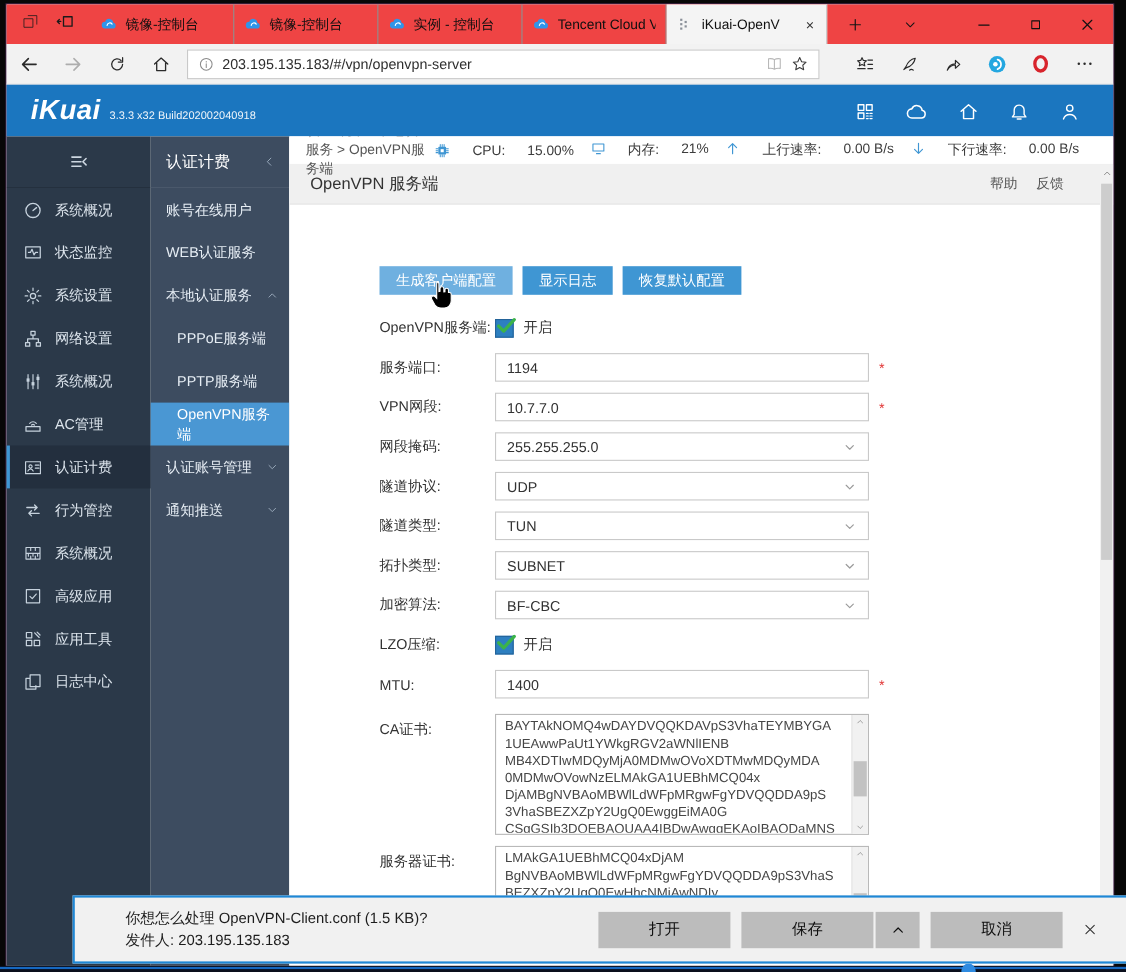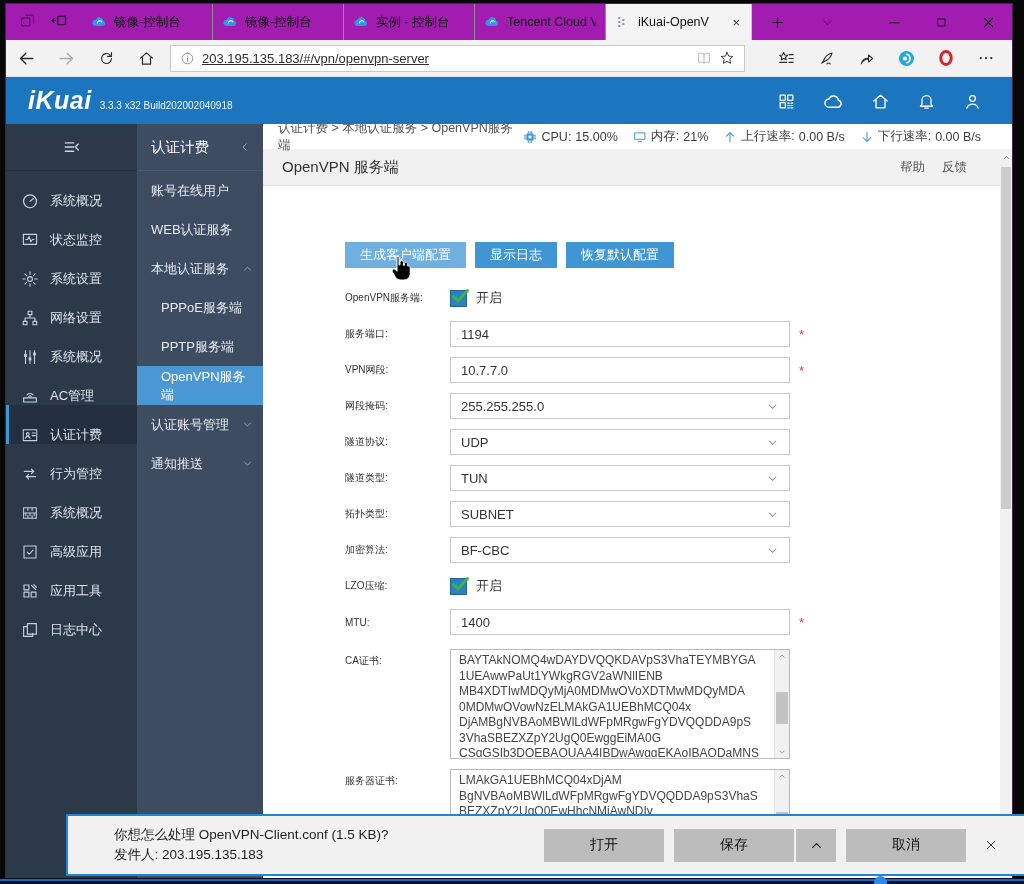--- a/index.html
+++ b/index.html
@@ -1,80 +1,80 @@
 <!DOCTYPE html>
 <html><head>
 <meta charset="utf-8">
 <style>
   * { box-sizing: border-box; margin: 0; padding: 0; }
   body { background:#000; font-family:"Liberation Sans","DejaVu Sans",sans-serif; -webkit-font-smoothing:antialiased; }
   #screen { position:relative; width:1024px; height:884px; background:#070707; overflow:hidden; }
   #window { position:absolute; left:6px; top:4px; width:1006px; height:874px; background:#fff; box-shadow:0 0 0 1px rgba(120,60,130,.55); }
 
   
-  .tabbar { position:absolute; left:0; top:0; right:0; height:36px; background:#a21caf; display:flex; align-items:stretch;justify-content:space-between; }
+  .tabbar { position:absolute; left:0; top:0; right:0; height:36px; background:#ef4444; display:flex; align-items:stretch;justify-content:space-between; }
   .tabicons { display:flex; align-items:center; gap:14px; padding:0 14px; color:#1a1a1a; }
   .tabs { display:flex; align-items:stretch; }
   .tab { width:131px; display:flex; align-items:center; gap:7px; padding:0 9px; font-size:12.5px; color:#0f0f0f; border-right:1px solid #8f8f8f; overflow:hidden; white-space:nowrap; cursor:default; }
   .tab .t-title { overflow:hidden; text-overflow:clip; white-space:nowrap; flex:1; }
   .tab.active { background:#f4f4f4; width:146px; border-right:1px solid #c7c7c7; }
   .tab.active .t-close { color:#333; font-size:13px; padding:0 2px; }
   .tabbar-right { margin-left:auto; display:flex; align-items:center; }
   .tbtn { width:50px; height:36px; display:flex; align-items:center; justify-content:center; color:#141414; }
   .wbtn { width:47px; height:36px; display:flex; align-items:center; justify-content:center; color:#111; }
 
   
   .navbar { position:absolute; left:0; top:36px; right:0; height:37px; background:#f2f2f2; display:flex; align-items:center; border-bottom:1px solid #e3e3e3; }
   .navbtn { width:40px; height:37px; display:flex; align-items:center; justify-content:center; color:#2a2a2a; }
   .navbtn.disabled { color:#adadad; }
-  .urlbox { width:575px; height:27px; margin-left:4px; background:#fff; border:1px solid #c9c9c9; display:flex; align-items:center; padding:0 9px; font-size:13px; color:#2e2e2e; gap:7px;text-decoration:underline; }
+  .urlbox { width:575px; height:27px; margin-left:4px; background:#fff; border:1px solid #c9c9c9; display:flex; align-items:center; padding:0 9px; font-size:13px; color:#2e2e2e; gap:7px; }
   .urlbox .u-text { flex:1; overflow:hidden; white-space:nowrap; }
   .nav-right { margin-left:auto; display:flex; align-items:center; padding-right:6px; }
 
   
   .appheader { position:absolute; left:0; top:73px; right:0; height:47px; background:#1b76bf; color:#fff; display:flex; align-items:flex-end; }
   .logo-wrap { display:flex; align-items:baseline; gap:8px; padding:0 0 9px 22px; }
   .logo { font-size:25px; font-weight:bold; letter-spacing:.5px; font-style:italic; }
   .version { font-size:10px; opacity:.92; }
   .appicons { margin-left:auto; display:flex; align-items:center; gap:27px; padding:0 30px 12px 0; }
   .appicon { position:relative; color:#fff; display:flex; }
 
   
   .sidebar { position:absolute; left:0; top:120px; bottom:0; width:131px; background:#2b3949; }
   .sb-collapse { height:47px; display:flex; align-items:center; justify-content:center; color:#cdd7e1; border-bottom:1px solid rgba(0,0,0,.15); }
-  .sb-item { height:39px; display:flex; align-items:flex-end; gap:11px; padding-left:15px; color:#dde5ed; font-size:13px; cursor:default; }
+  .sb-item { height:39px; display:flex; align-items:center; gap:11px; padding-left:15px; color:#dde5ed; font-size:13px; cursor:default; }
   .sb-item .sbi { color:#c6d2dd; display:flex; }
   .sb-item.selected { background:#232f3e; border-left:3px solid #3f96d3; padding-left:12px; }
 
   .submenu { position:absolute; left:131px; top:120px; bottom:0; width:126px; background:#3d4c60; }
   .sm-header { height:47px; display:flex; align-items:center; justify-content:space-between; padding:0 12px 0 14px; color:#fff; font-size:14.5px; border-bottom:1px solid rgba(255,255,255,.07); }
   .sm-header .chev { color:#9fb0c2; display:flex; }
   .sm-item { height:39px; display:flex; align-items:center; padding-left:14px; padding-right:8px; color:#e6edf4; font-size:13px; position:relative; cursor:default; }
   .sm-item.indent { padding-left:24px; }
   .sm-item.selected { background:#4a97d3; color:#fff; }
   .sm-item .chev { position:absolute; right:10px; color:#a9b8c8; display:flex; }
 
   
   .main { position:absolute; left:257px; top:120px; right:0; bottom:0; background:#fff; overflow:hidden; }
   .crumbbar { height:25px; display:flex; align-items:center; padding:0 15px; font-size:12.5px; color:#555; background:#fff; }
   .stats { margin-left:auto; display:flex; gap:15px; align-items:center; padding-right:16px; color:#3c3c3c; font-size:12.5px; }
-  .stat { display:flex; align-items:center; gap:4px; white-space:nowrap; }
+  .stat { display:flex; align-items:flex-start; gap:20px; white-space:nowrap; }
   .stat .sic { color:#3f96d3; display:flex; }
   .titlebar { height:37px; background:#f0f0f0; display:flex; align-items:center; padding:0 19px; font-size:15px; color:#333; border-bottom:1px solid #e4e4e4; }
   .title-links { margin-left:auto; display:flex; gap:17px; font-size:12.5px; color:#555; padding-right:26px; }
   .title-links span { cursor:default;font-family:Liberation Serif, serif; }
 
   .toolbar { position:absolute; left:82px; top:118px; display:flex; gap:9px; }
   .btn-blue { height:26px; padding:0 15px; background:#3f96d3; color:#fff; font-size:13px; display:flex; align-items:center; cursor:default; }
   .btn-blue.hover { background:#6fb0e0; }
 
   .formrows { position:absolute; left:82px; top:156px; }
   .frow { display:flex; align-items:center; height:36px; }
   .frow.ta { align-items:flex-start; height:auto; margin-top:9px; margin-bottom:10px; }
-  .flabel { width:105px; font-size:10px; color:#333; flex:none; }
+  .flabel { width:105px; font-size:13px; color:#333; flex:none; }
   .frow.ta .flabel { margin-top:5px; }
   .ctl-input, .ctl-select { width:340px; height:26px; border:1px solid #c9c9c9; background:#fff; display:flex; align-items:center; padding:0 10px; font-size:13px; color:#333; }
   .ctl-select { justify-content:space-between; }
   .ctl-select .chev { color:#9b9b9b; display:flex; }
   .req { color:#e23a3a; margin-left:9px; font-size:13px; }
   .cbwrap { display:flex; align-items:center; gap:9px; }
   .cb { position:relative; width:17px; height:17px; background:#2d7fc0; border:1px solid #236399; flex:none; }
   .cb svg { position:absolute; left:-1px; top:-5px; }
   .cbl { font-size:13px; color:#333; }
   .ctl-ta { position:relative; width:340px; height:110px; border:1px solid #b9b9b9; background:#fff; }

